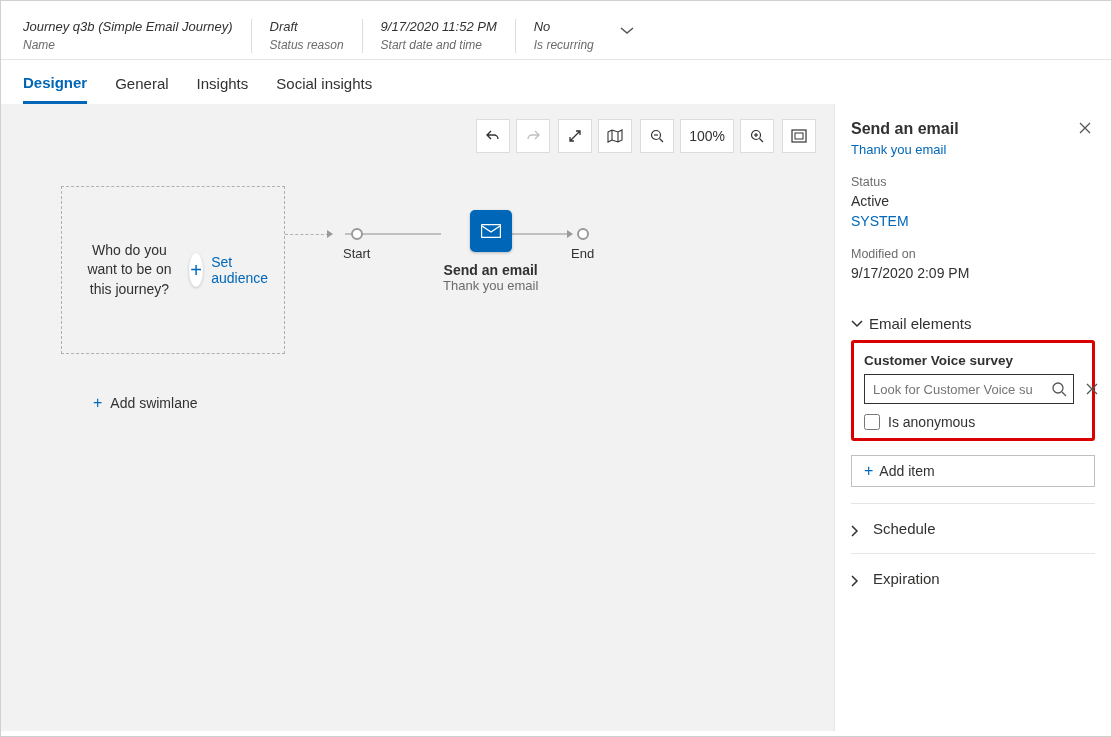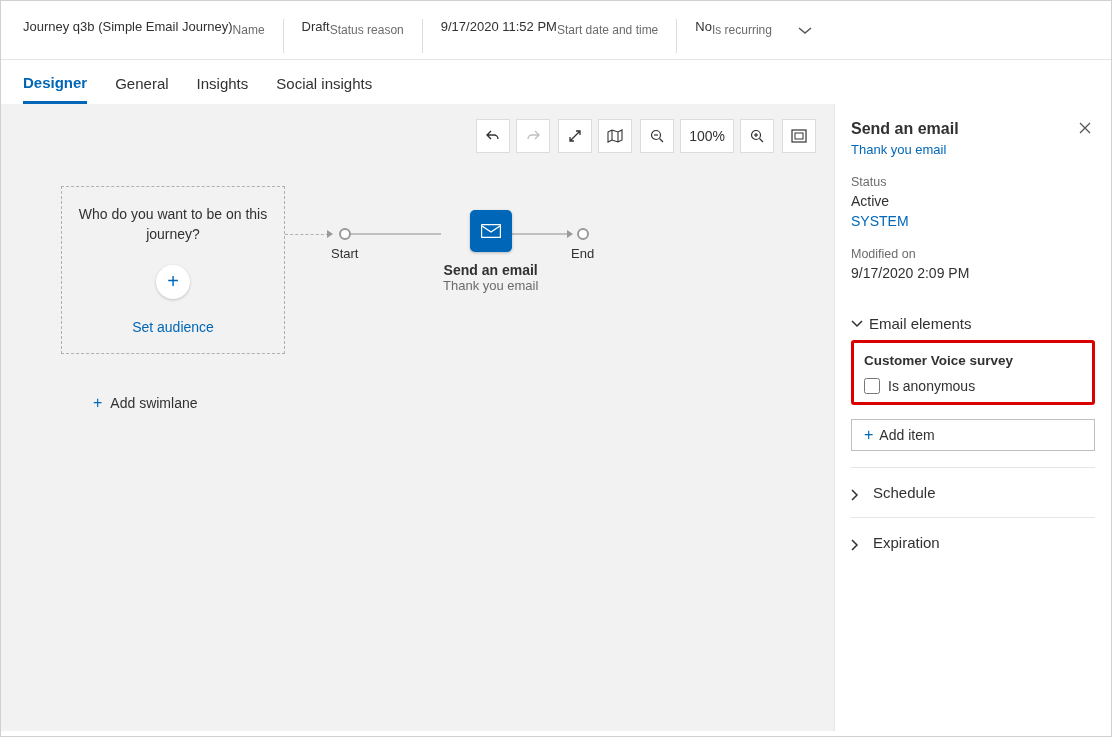--- a/index.html
+++ b/index.html
@@ -3,21 +3,21 @@
 <meta charset="utf-8">
 <style>
   * { box-sizing: border-box; }
   html, body { margin:0; padding:0; font-family: "Segoe UI", Arial, sans-serif; color:#323130; }
   body { width:1112px; height:737px; border:1px solid #d0d0d0; background:#fff; }
 
   
   .header { display:flex; justify-content:space-between; align-items:flex-start; padding:14px 22px 6px 22px; border-bottom:1px solid #e5e5e5; }
   .page-title { font-size:21px; font-weight:600; }
   .meta { display:flex; align-items:flex-start; gap:18px; padding-top:4px; }
-  .meta-block { display:flex; flex-direction:row; min-width:46px; }
+  .meta-block { display:flex; flex-direction:column; min-width:46px;font-style:italic; }
   .meta-value { font-size:13px; }
   .meta-label { font-size:12px; color:#6b6b6b; margin-top:4px; }
   .meta-sep { width:1px; height:34px; background:#dcdcdc; }
   .chevron-expand { padding:8px 4px 0 8px; cursor:pointer; }
 
   
   .tabs { display:flex; gap:28px; padding:0 22px; height:44px; align-items:flex-end; }
   .tab { font-size:15px; padding-bottom:10px; cursor:pointer; border-bottom:2px solid transparent; }
   .tab.active { color:#0067b8; font-weight:600; border-bottom:3px solid #0067b8; }
 
@@ -26,29 +26,29 @@
   .canvas { flex:1; background:#f2f2f2; position:relative; border-right:1px solid #e5e5e5; }
 
   
   .toolbar { position:absolute; top:15px; right:18px; display:flex; gap:8px;text-align:center; }
   .tool-group { display:flex; gap:6px; }
   .tool { width:34px; height:34px; background:#fff; border:1px solid #dcdcdc; display:flex; align-items:center; justify-content:center; cursor:pointer; font-size:14px; }
   .tool.disabled { color:#b0b0b0; cursor:default; }
   .tool.wide { width:auto; padding:0 8px; gap:4px; }
 
   
-  .audience-box { position:absolute; top:82px; left:60px; width:224px; height:168px; border:1px dashed #b0b0b0; display:flex; flex-direction:column; align-items:center; justify-content:center; gap:20px; padding:10px 16px; }
+  .audience-box { position:absolute; top:82px; left:60px; width:224px; height:168px; border:1px dashed #b0b0b0; display:flex; flex-direction:row; align-items:center; justify-content:center; gap:8px; padding:10px 16px; }
   .audience-q { font-size:14px; text-align:center; line-height:1.4; }
   .plus-circle { width:34px; height:34px; border-radius:50%; background:#fff; box-shadow:0 1px 3px rgba(0,0,0,.2); display:flex; align-items:center; justify-content:center; color:#0067b8; font-size:20px; cursor:pointer; }
   .set-audience { color:#0067b8; font-size:14px; cursor:pointer; }
 
   
   .node-dot { width:12px; height:12px; border:2px solid #9a9a9a; border-radius:50%; background:#fff; }
   .node-label { font-size:13px; margin-top:6px; }
-  .start-node { position:absolute; top:124px; left:330px; display:flex; flex-direction:column; align-items:center; }
+  .start-node { position:absolute; top:124px; left:342px; display:flex; flex-direction:column; align-items:center; }
   .end-node   { position:absolute; top:124px; left:570px; display:flex; flex-direction:column; align-items:center; }
   .arrow-line { position:absolute; top:129px; height:2px; background:#c0c0c0; }
   .arrow-dash { position:absolute; top:130px; border-top:1px dashed #b0b0b0; }
   .arrow-head { width:0; height:0; border-top:4px solid transparent; border-bottom:4px solid transparent; border-left:6px solid #9a9a9a; position:absolute; top:126px; }
 
   .email-tile { position:absolute; top:106px; left:442px; display:flex; flex-direction:column; align-items:center; }
   .email-box { width:42px; height:42px; border-radius:5px; background:#0067b8; display:flex; align-items:center; justify-content:center; box-shadow:0 1px 3px rgba(0,0,0,.25); }
   .email-title { font-size:14px; font-weight:600; margin-top:10px; }
   .email-sub { font-size:13px; color:#6b6b6b; }
 
@@ -246,20 +246,34 @@
 
     <div class="section-head no-top">
       <svg width="12" height="8" viewBox="0 0 12 8">
           <path d="M1 1l5 5 5-5" fill="none" stroke="#323130" stroke-width="1.5"></path>
         </svg>
       <span>Email elements</span>
     </div>
 
     <div class="highlight-box">
       <div class="sub-label">Customer Voice survey</div>
+      <div class="search-row">
+        <div class="search-box">
+          <input type="text" placeholder="Look for Customer Voice su" style="">
+          <svg width="16" height="16" viewBox="0 0 16 16">
+              <circle cx="7" cy="7" r="5" fill="none" stroke="#555" stroke-width="1.3"></circle>
+              <line x1="11" y1="11" x2="15" y2="15" stroke="#555" stroke-width="1.3"></line>
+            </svg>
+        </div>
+        <div class="clear-x">
+          <svg width="12" height="12" viewBox="0 0 12 12">
+              <path d="M1 1l10 10M11 1L1 11" stroke="#555" stroke-width="1.3"></path>
+            </svg>
+        </div>
+      </div>
       <label class="check-row">
         <input type="checkbox" style="">
         <span>Is anonymous</span>
       </label>
     </div>
 
     <div class="add-item">
       <span class="plus">+</span>
       <span>Add item</span>
     </div>

